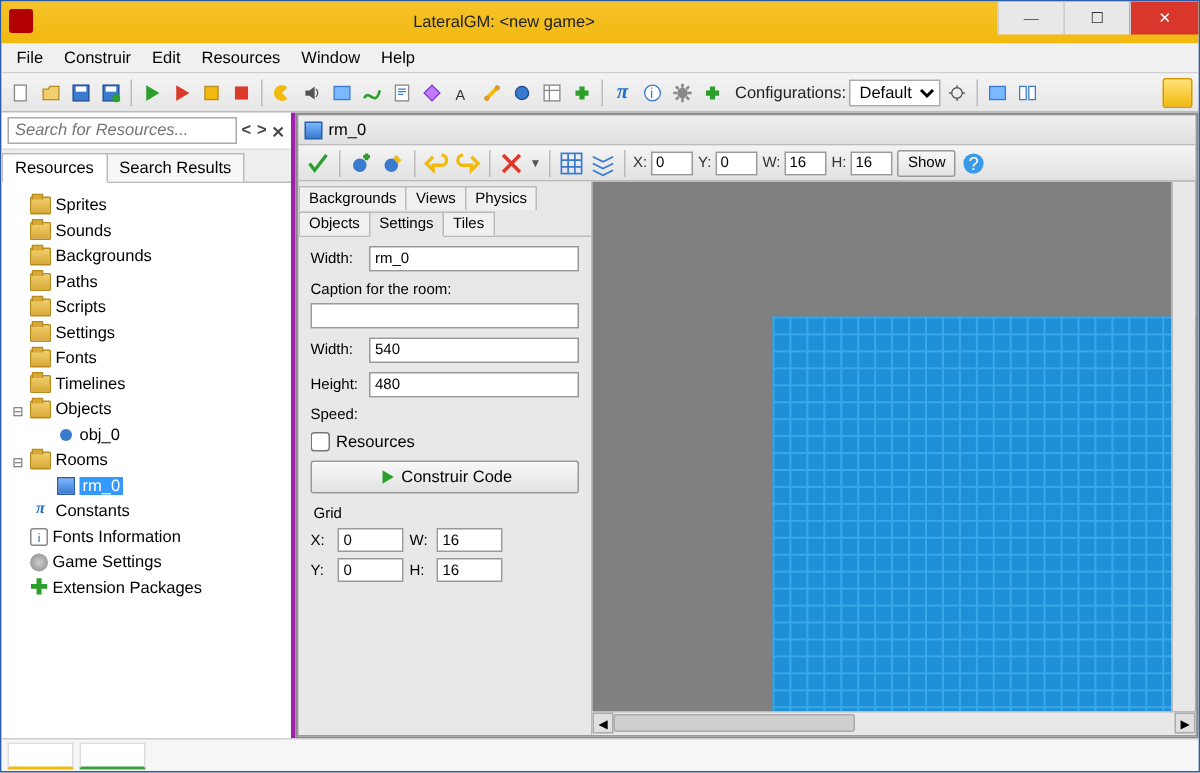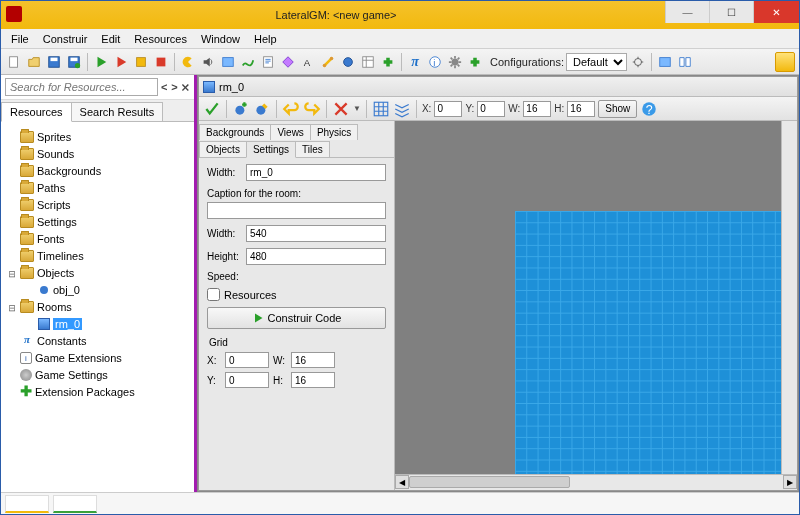--- a/index.html
+++ b/index.html
@@ -348,21 +348,21 @@
           <span class="tree-label">rm_0</span>
         </div>
       <div class="tree-row">
           <span class="expander empty"></span>
           <span class="pi-icon">π</span>
           <span class="tree-label">Constants</span>
         </div>
       <div class="tree-row">
           <span class="expander empty"></span>
           <span class="info-icon">i</span>
-          <span class="tree-label">Game Extensions</span>
+          <span class="tree-label">Fonts Information</span>
         </div>
       <div class="tree-row">
           <span class="expander empty"></span>
           <span class="gear-icon"></span>
           <span class="tree-label">Game Settings</span>
         </div>
       <div class="tree-row">
           <span class="expander empty"></span>
           <span class="plus-icon">✚</span>
           <span class="tree-label">Extension Packages</span>

